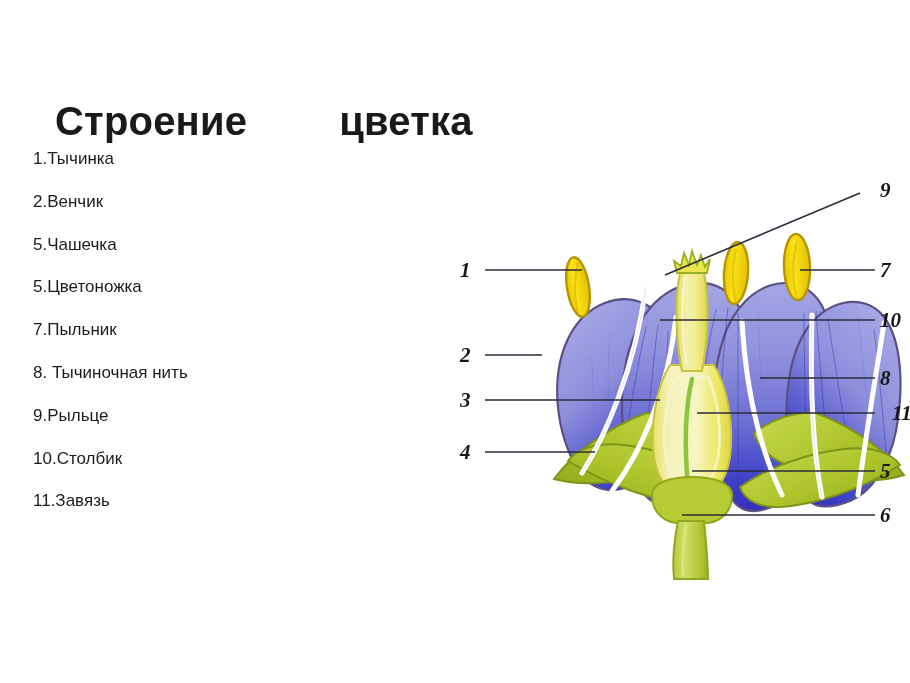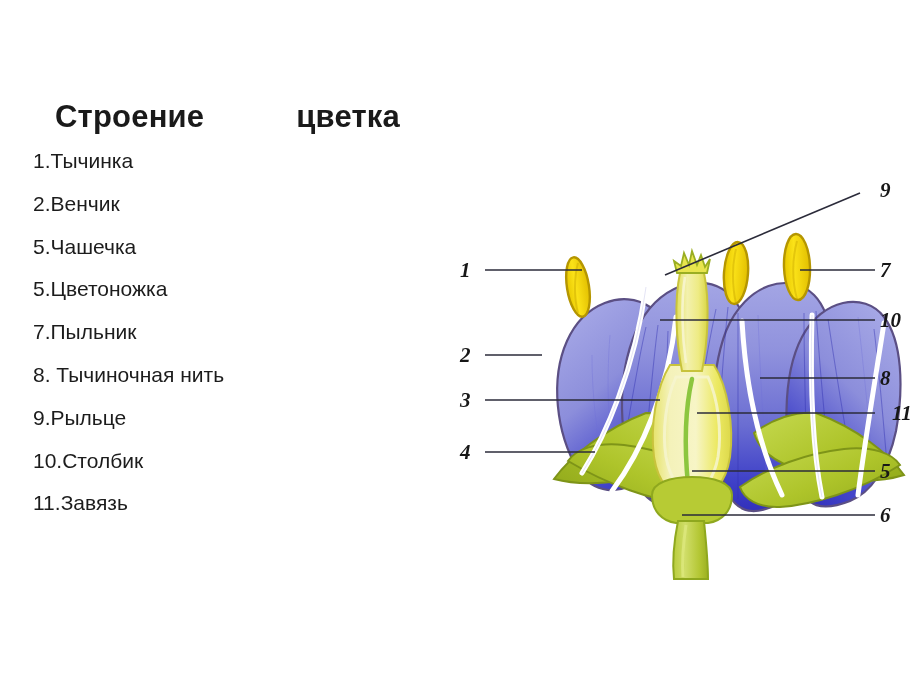--- a/index.html
+++ b/index.html
@@ -4,29 +4,29 @@
 <style>
   * { margin:0; padding:0; box-sizing:border-box; }
   html,body { width:910px; height:683px; background:#ffffff; overflow:hidden; }
   body { font-family:"Liberation Sans", sans-serif; }
 
   #page { position:relative; width:910px; height:683px; background:#fff; }
 
   
   #title {
     position:absolute; left:55px; top:99px;
-    font-size:31px; font-weight:bold; color:#1a1a1a;
+    font-size:40px; font-weight:bold; color:#1a1a1a;
     letter-spacing:0.2px; white-space:nowrap;
   }
   #title .gap { display:inline-block; width:92px; }
 
   
   #list { position:absolute; left:33px; top:150px; width:420px; }
   .li {
-    font-size:21px; color:#1c1c1c; line-height:1;
+    font-size:17px; color:#1c1c1c; line-height:1;
     height:42.8px; white-space:nowrap;
   }
 
   
   #diagram { position:absolute; left:460px; top:165px; width:450px; height:420px; }
   #dsvg { position:absolute; left:0; top:0; width:450px; height:420px; }
 
   .lbl {
     position:absolute;
     font-family:"Liberation Serif", serif;

